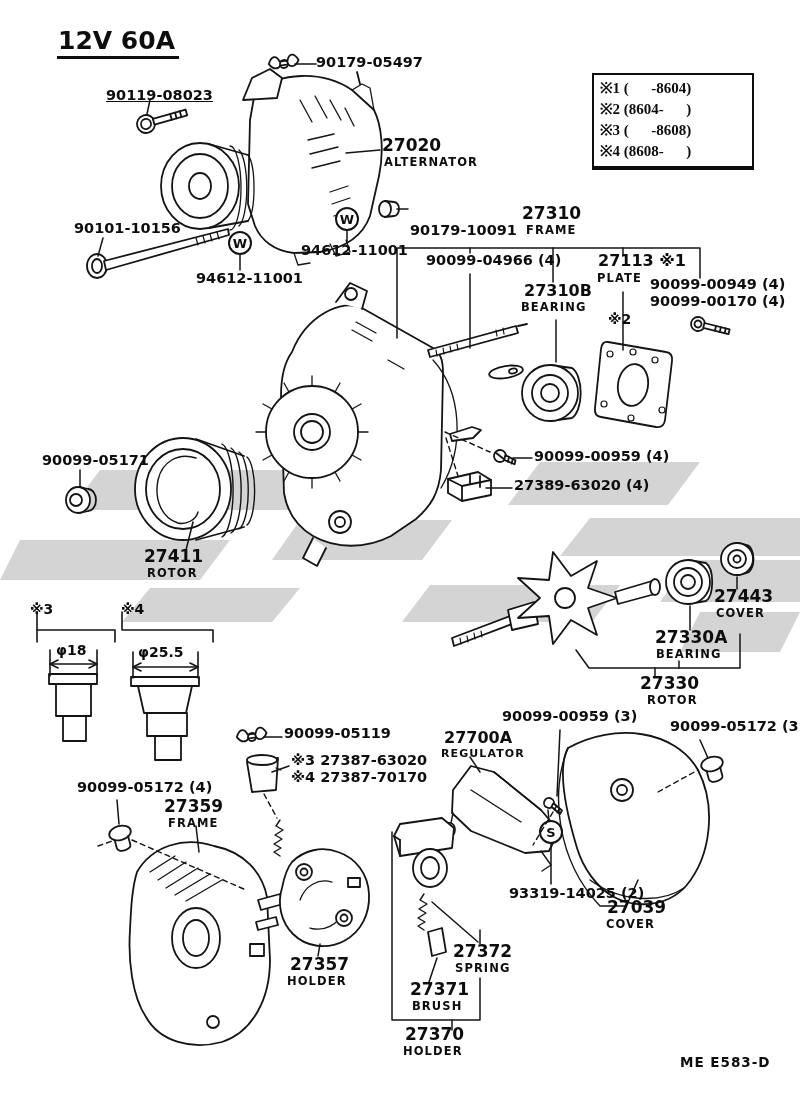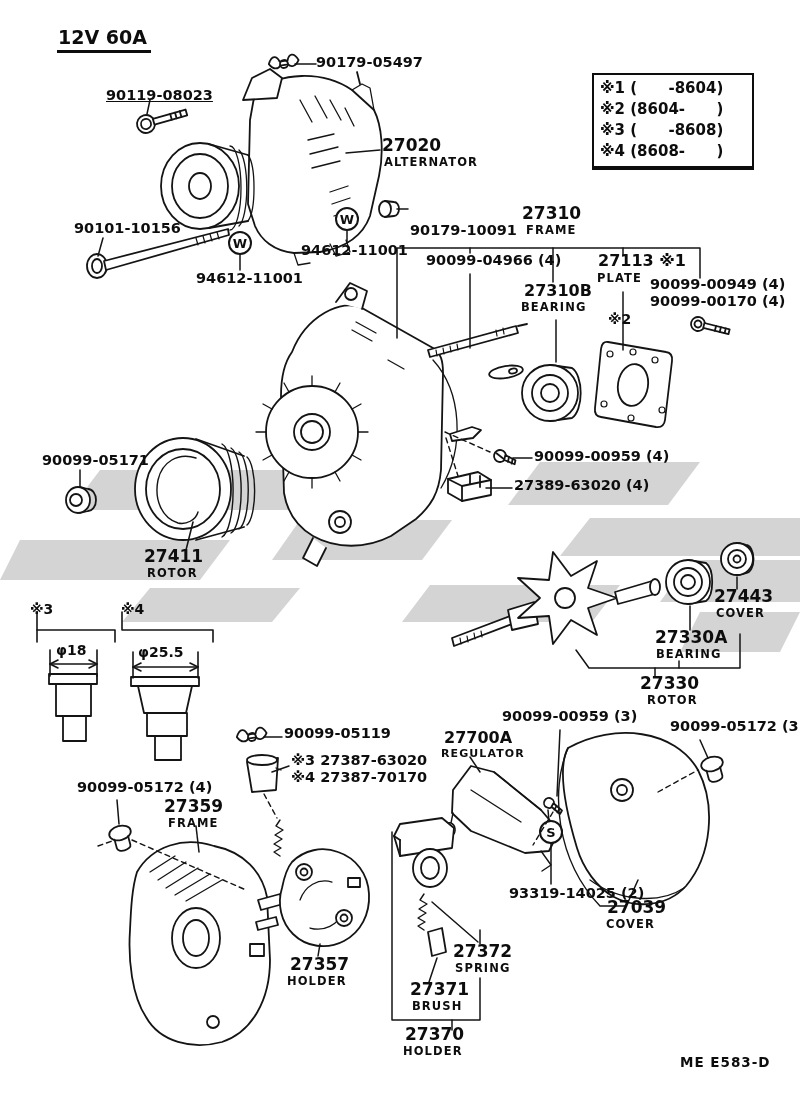--- a/index.html
+++ b/index.html
@@ -5,23 +5,23 @@
   html,body{margin:0;padding:0;background:#fff;}
   #page{position:relative;width:800px;height:1102px;background:#ffffff;overflow:hidden;
         font-family:"DejaVu Sans",sans-serif;color:#0d0d0d;}
   #art{position:absolute;left:0;top:0;}
   .lbl{position:absolute;font-weight:bold;white-space:nowrap;line-height:1.05;}
   .num{font-size:14.5px;}
   .code{font-size:17px;}
   .code2{font-size:16px;text-align:right;}
   .sub{font-size:11.5px;letter-spacing:1.1px;}
   .rem{font-size:14px;}
-  .title{font-size:19px;border-bottom:3px solid #0d0d0d;padding:0 4px 2px 1px;}
+  .title{font-size:25px;border-bottom:3px solid #0d0d0d;padding:0 4px 2px 1px;}
   .specbox{position:absolute;left:592px;top:73px;width:148px;border:2px solid #0d0d0d;
-           border-bottom:4px solid #0d0d0d;padding:3px 4px 4px 6px;}
+           border-bottom:4px solid #0d0d0d;padding:3px 4px 4px 6px;font-family:Liberation Serif, serif;}
   .specrow{font-weight:bold;font-size:15px;line-height:21px;white-space:pre;}
   .footer{font-size:13.5px;letter-spacing:1px;}
 </style>
 </head>
 <body>
 
 <div id="page">
 
 <svg id="art" width="800" height="1102" viewBox="0 0 800 1102">
 

